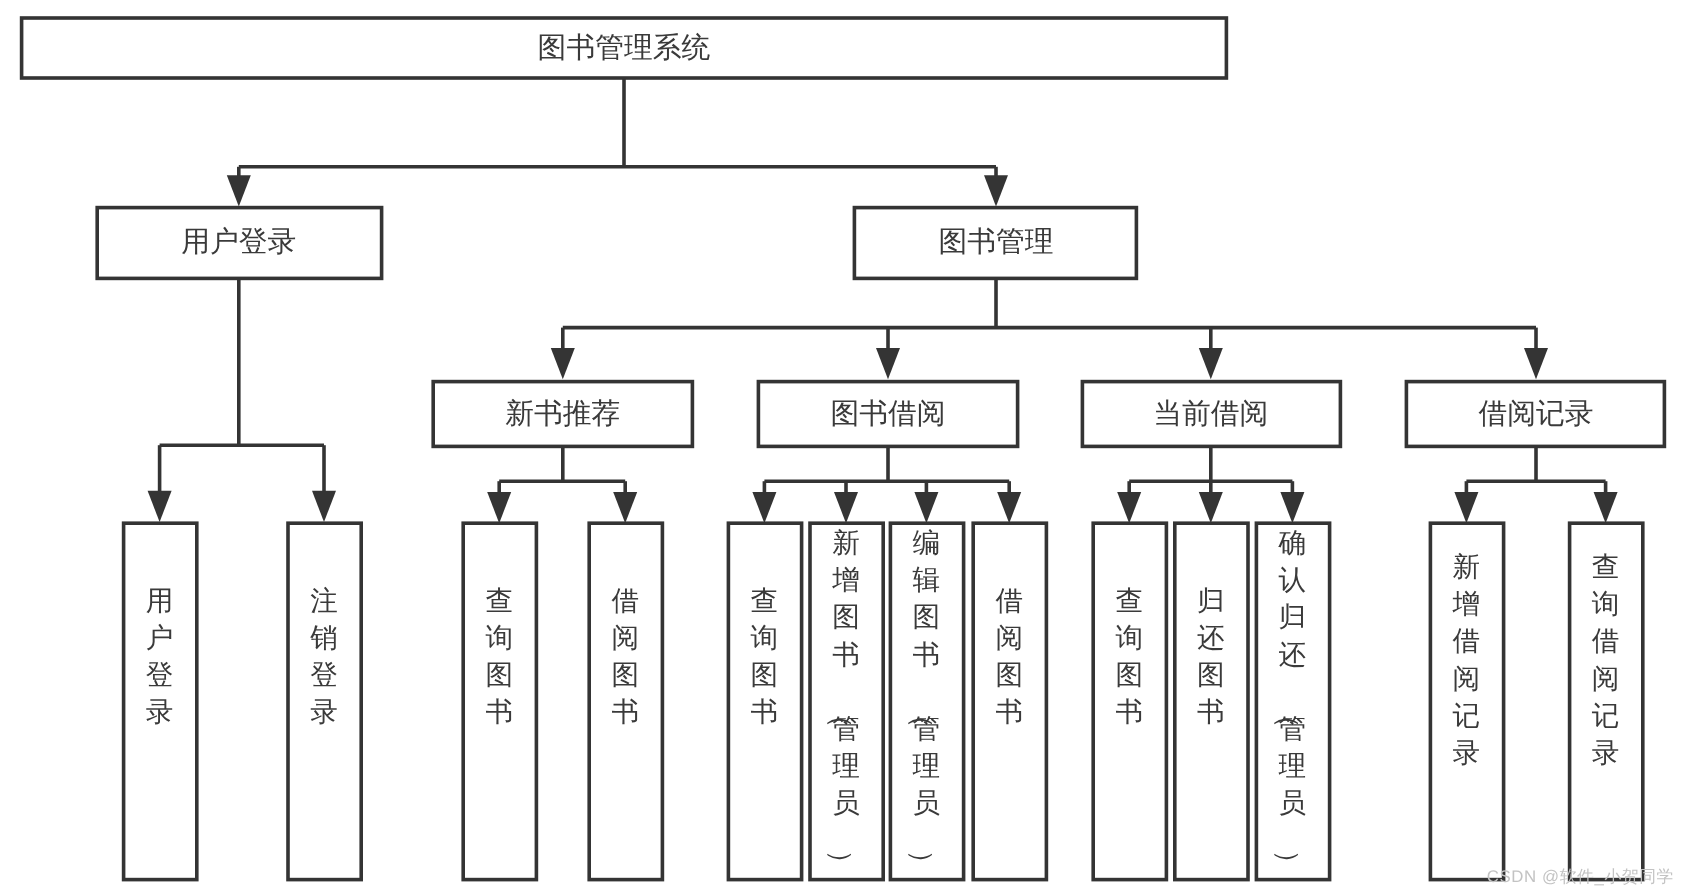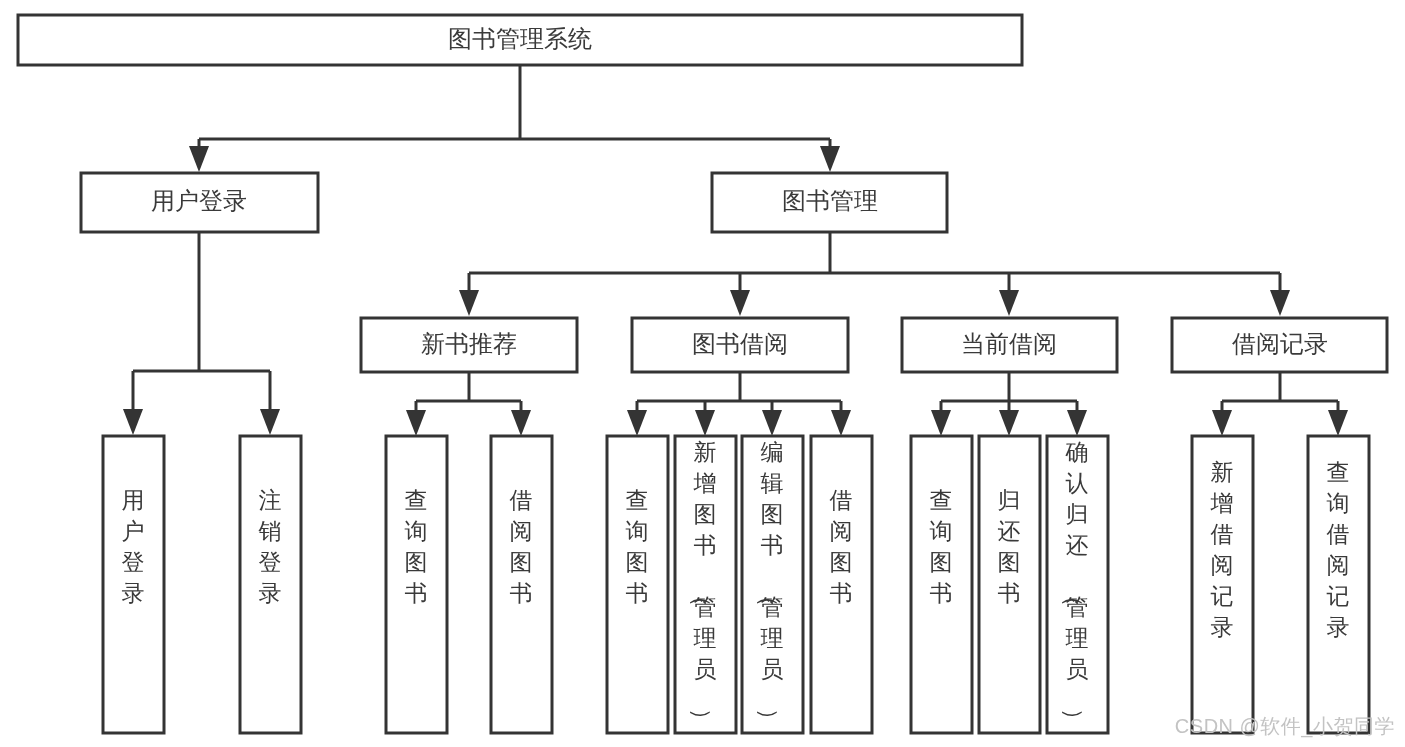--- a/index.html
+++ b/index.html
@@ -52,21 +52,21 @@
     fill: #3a3a3a;
     font-family: "Liberation Sans", "DejaVu Sans", sans-serif;
     font-size: 23px;
     text-anchor: middle;
   }
   .watermark {
     position: absolute;
     right: 10px;
     bottom: 7px;
     font-family: "Liberation Sans", "DejaVu Sans", sans-serif;
-    font-size: 20px;
+    font-size: 14px;
     color: #c3c3c3;
     letter-spacing: 0.5px;
     white-space: nowrap;
     pointer-events: none;
   }
 </style>
 </head>
 <body>
 
 <div id="diagram-root">

